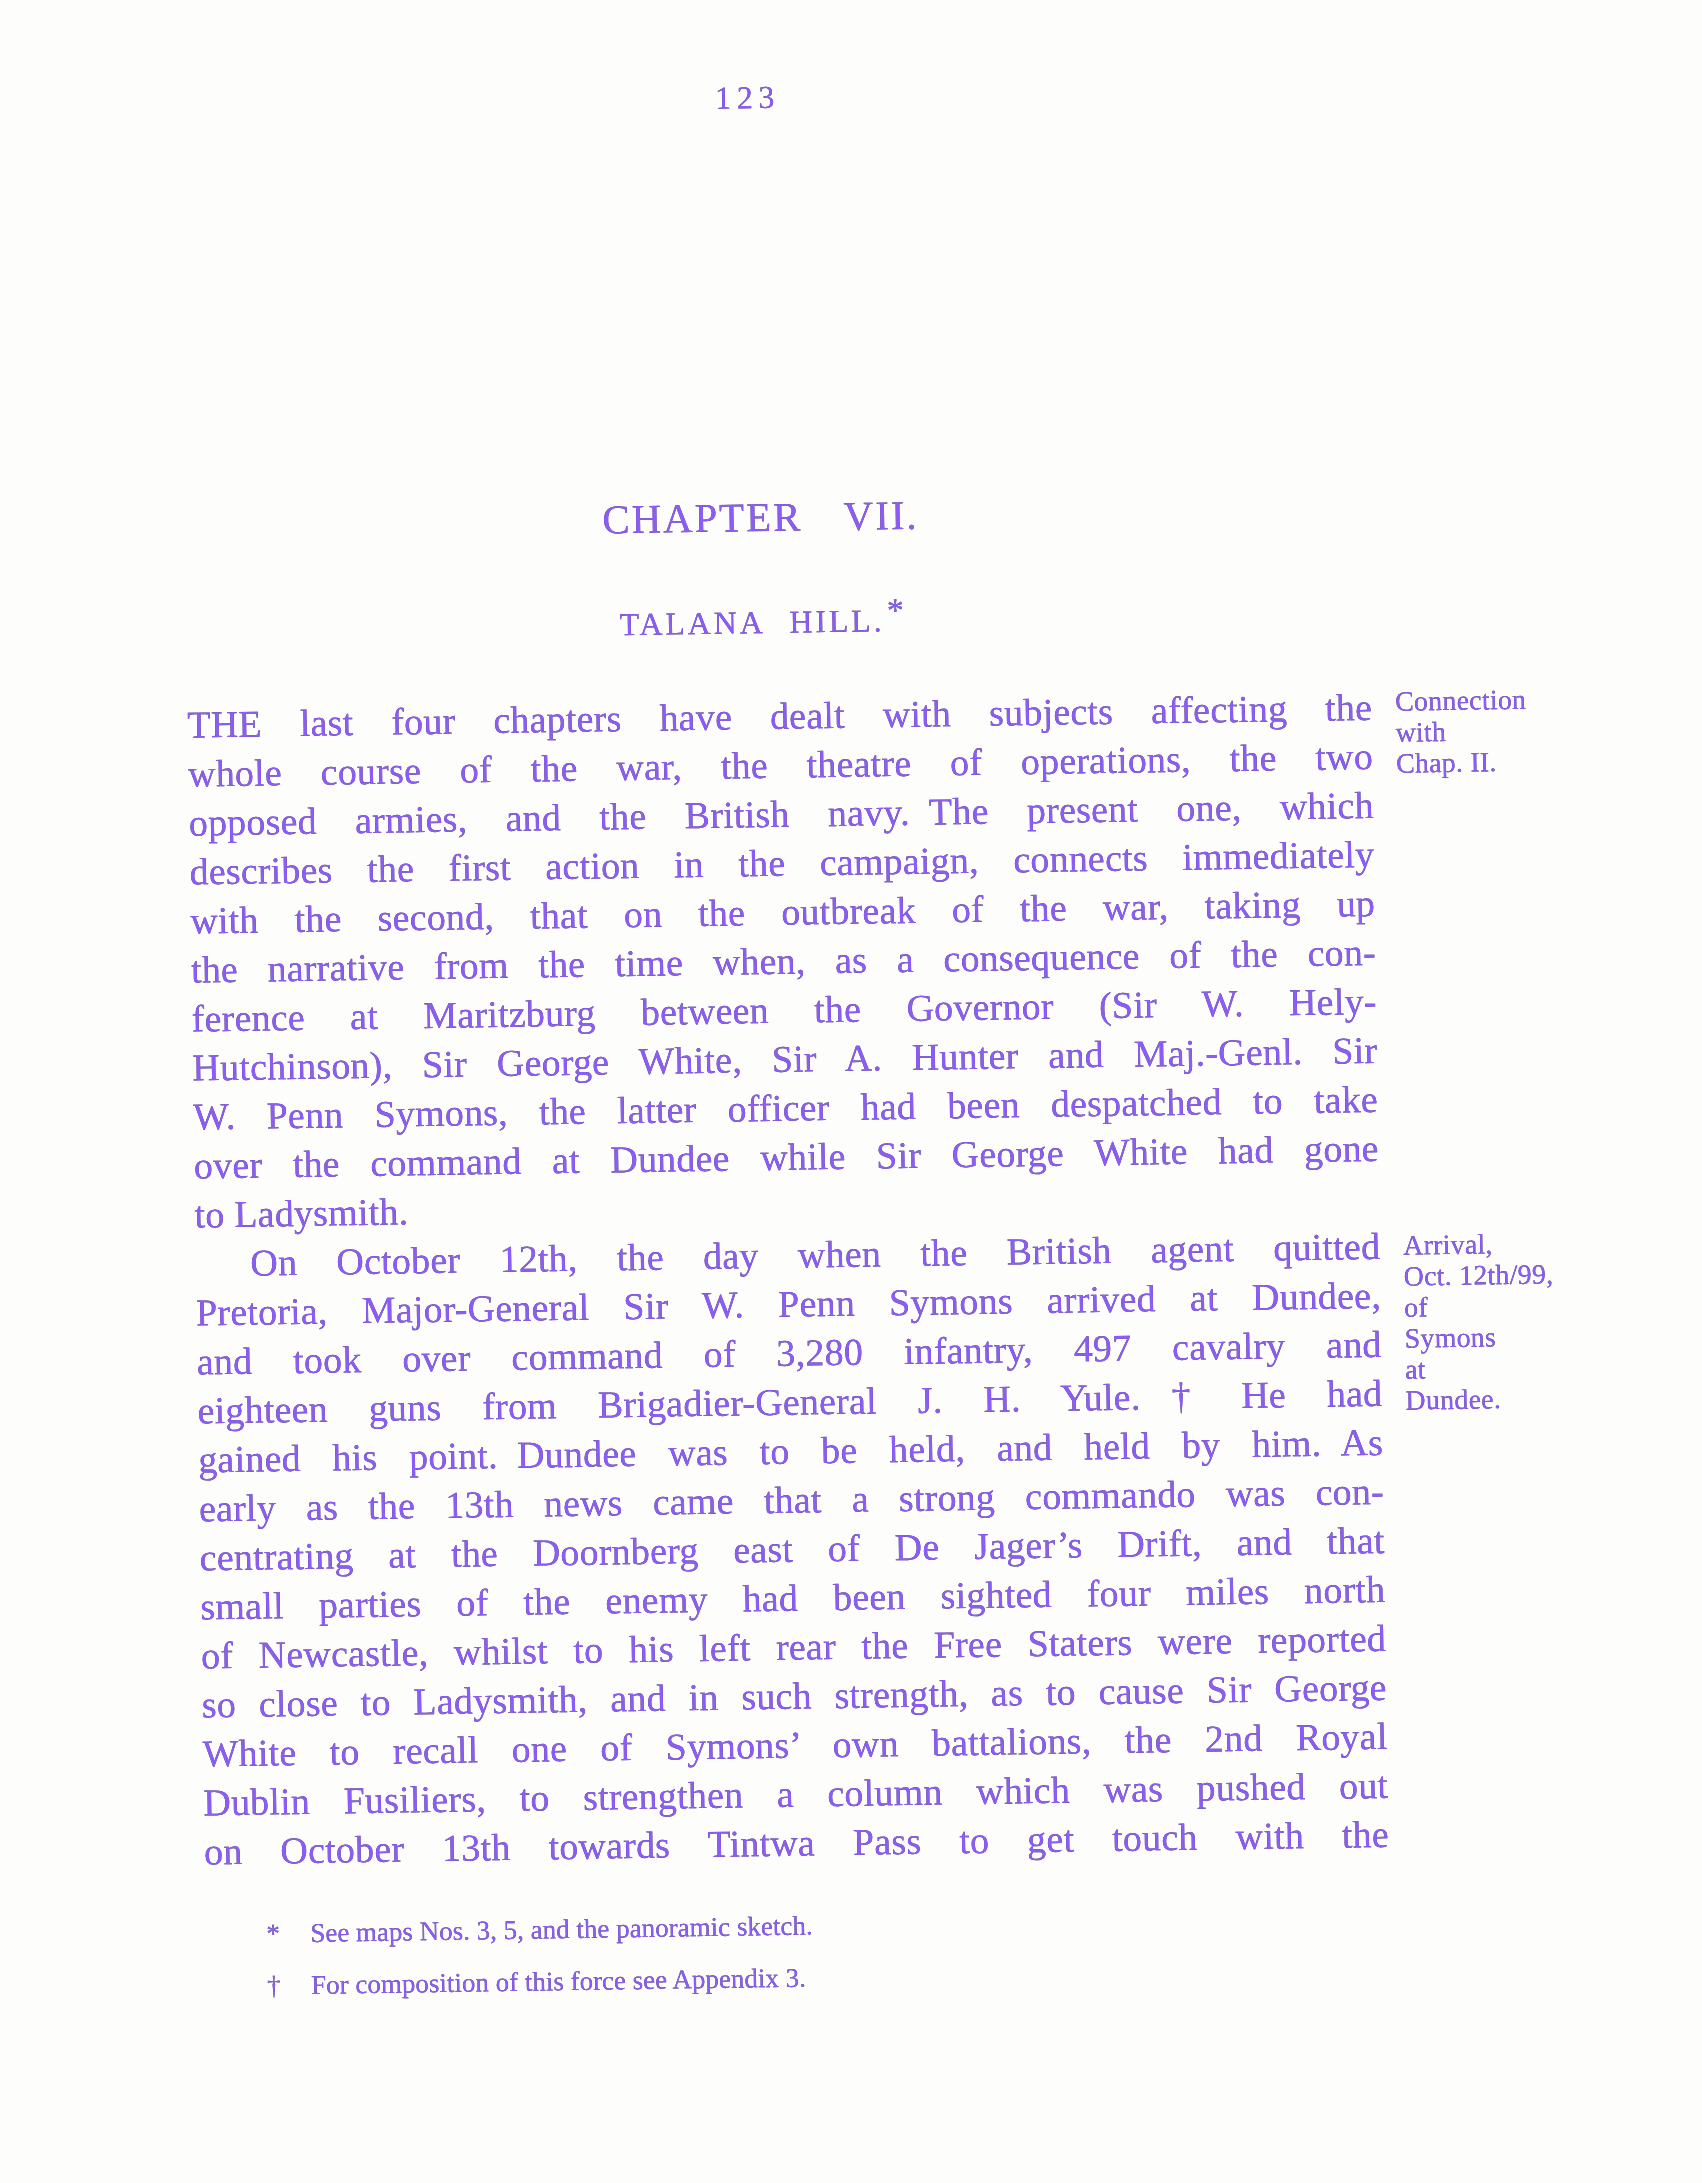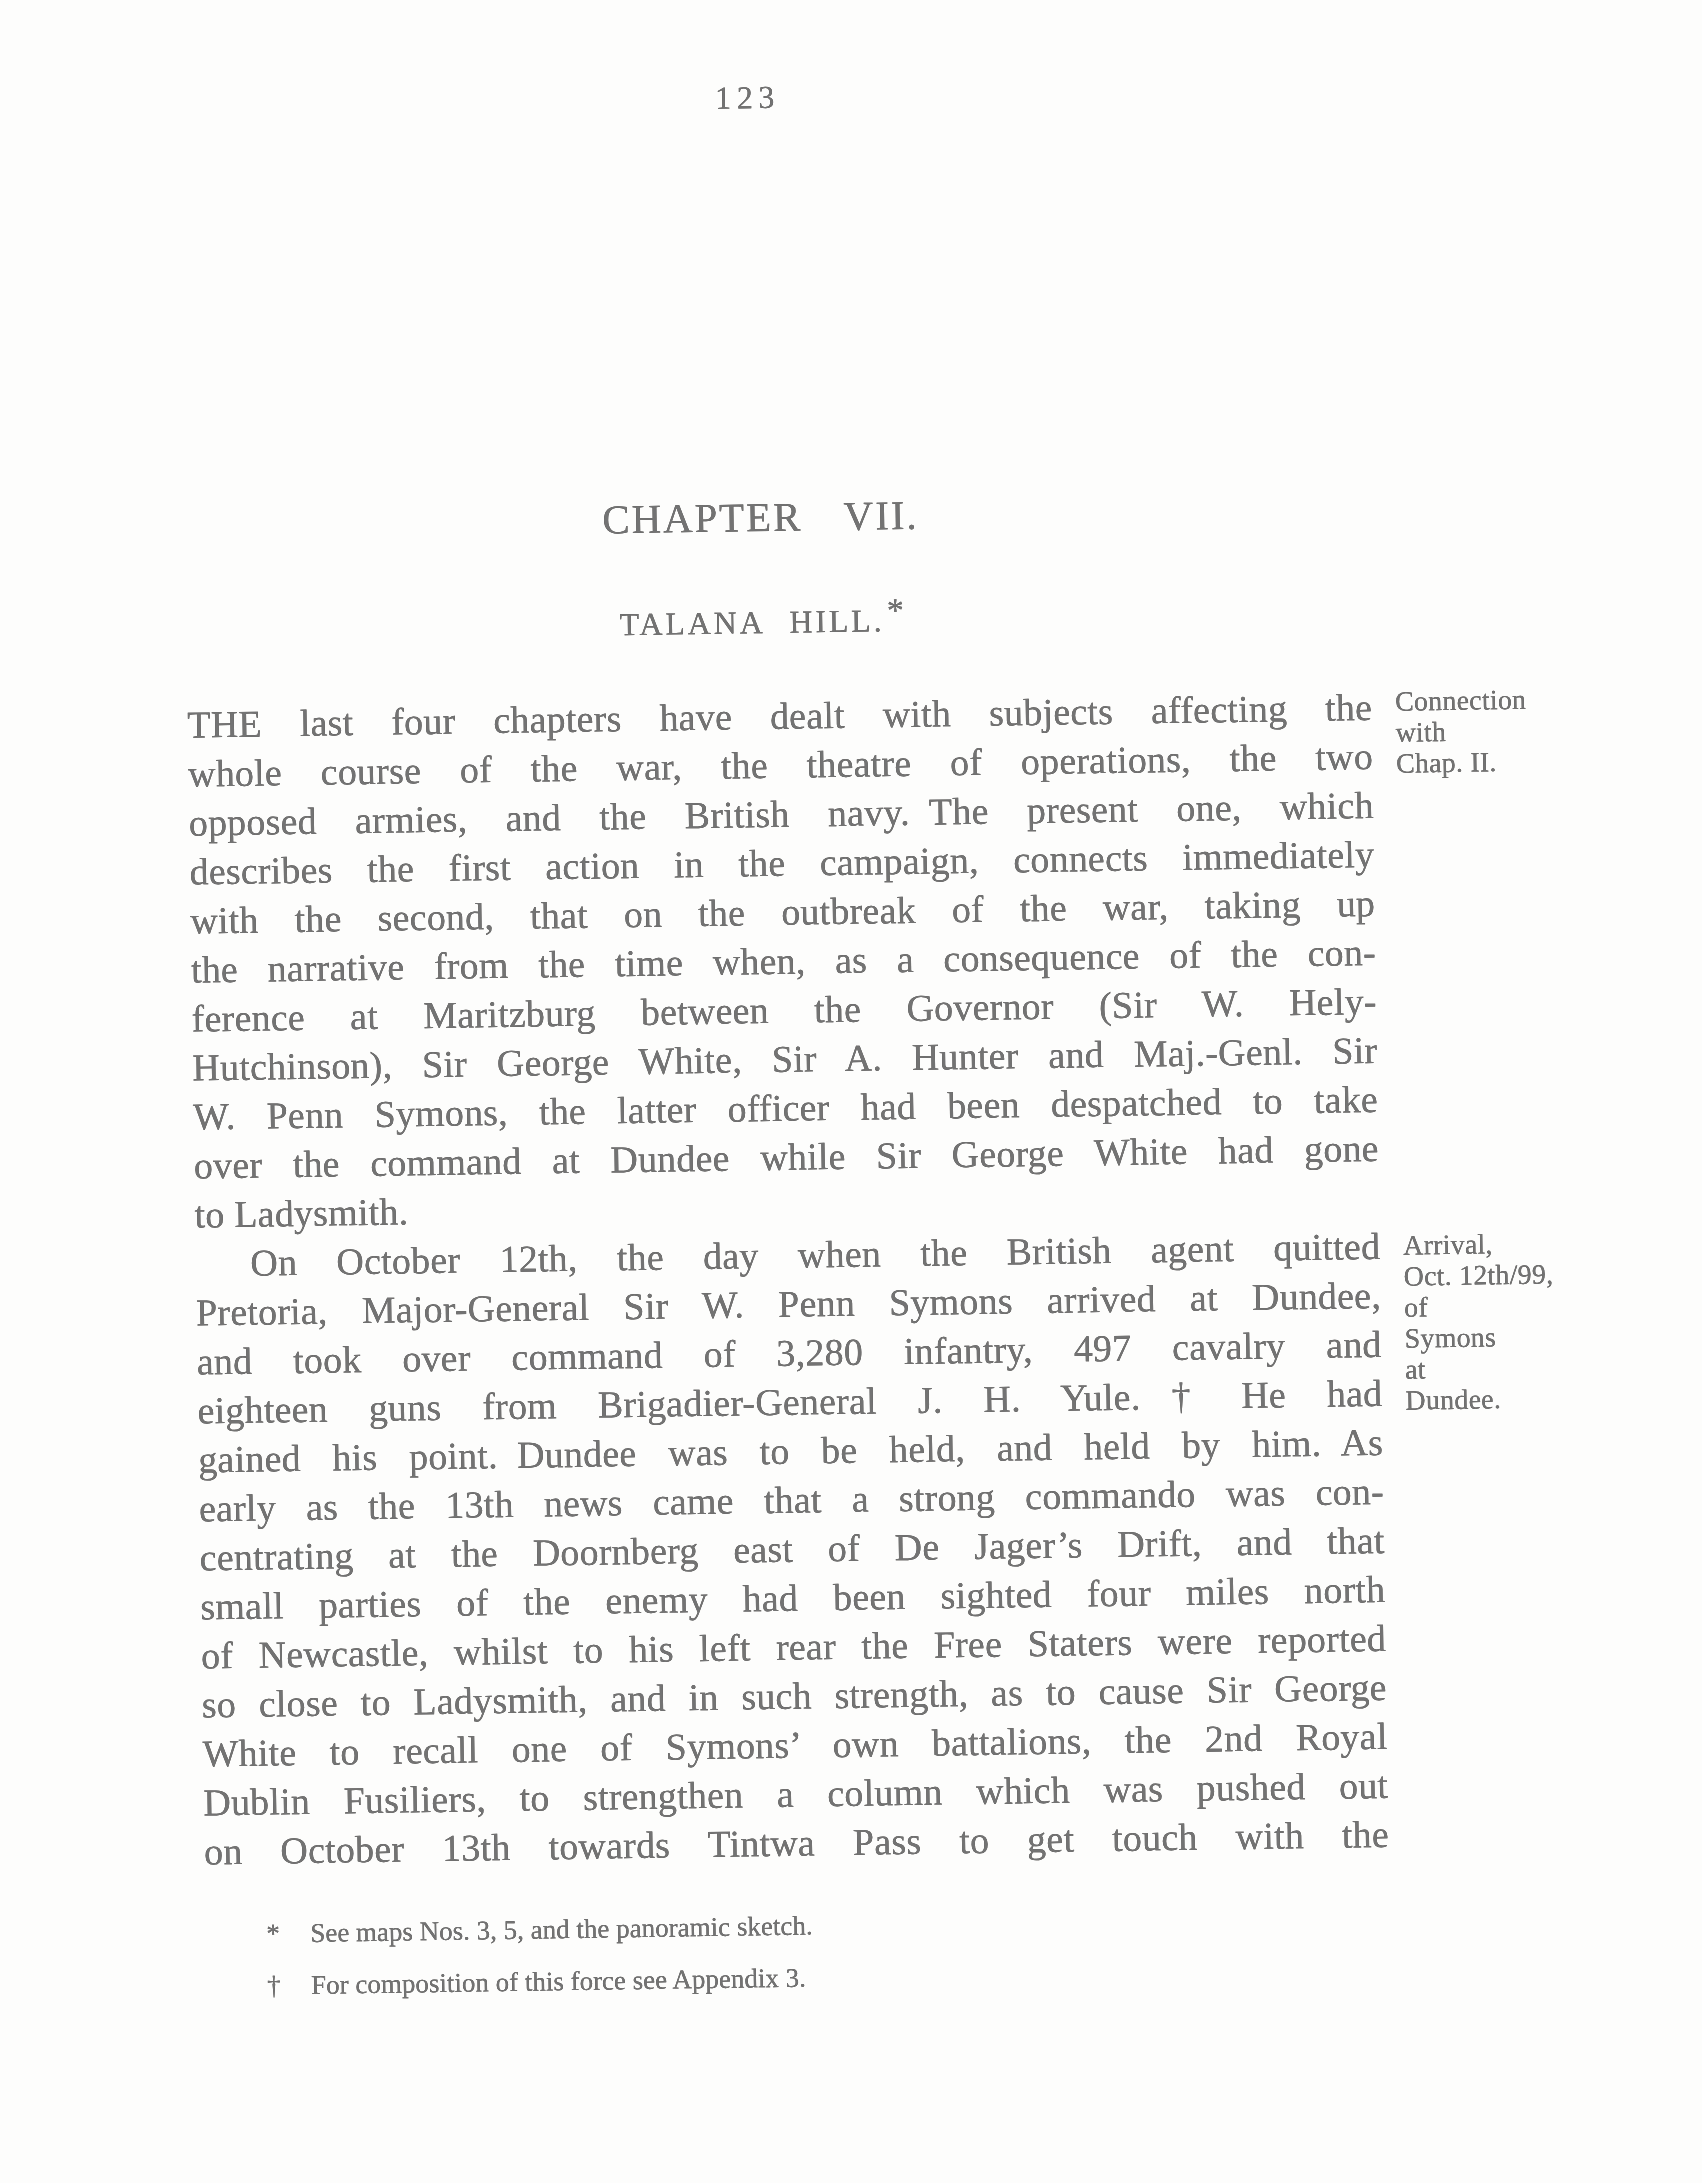--- a/index.html
+++ b/index.html
@@ -6,21 +6,21 @@
     margin: 0;
     padding: 0;
     background: #ffffff;
   }
   .sheet {
     position: relative;
     width: 1702px;
     height: 2184px;
     overflow: hidden;
     background: #fdfdfc;
-    color: #737373;
+    color: #8b5cf6;
     font-family: "Liberation Serif", serif;
     text-shadow: 0 0 0.6px rgba(25,22,20,0.85);
   }
   .rot {
     position: absolute;
     top: 0; left: 0; right: 0; bottom: 0;
     transform: rotate(-0.85deg);
     transform-origin: 772px 1036px;
   }
   .pagenum {

